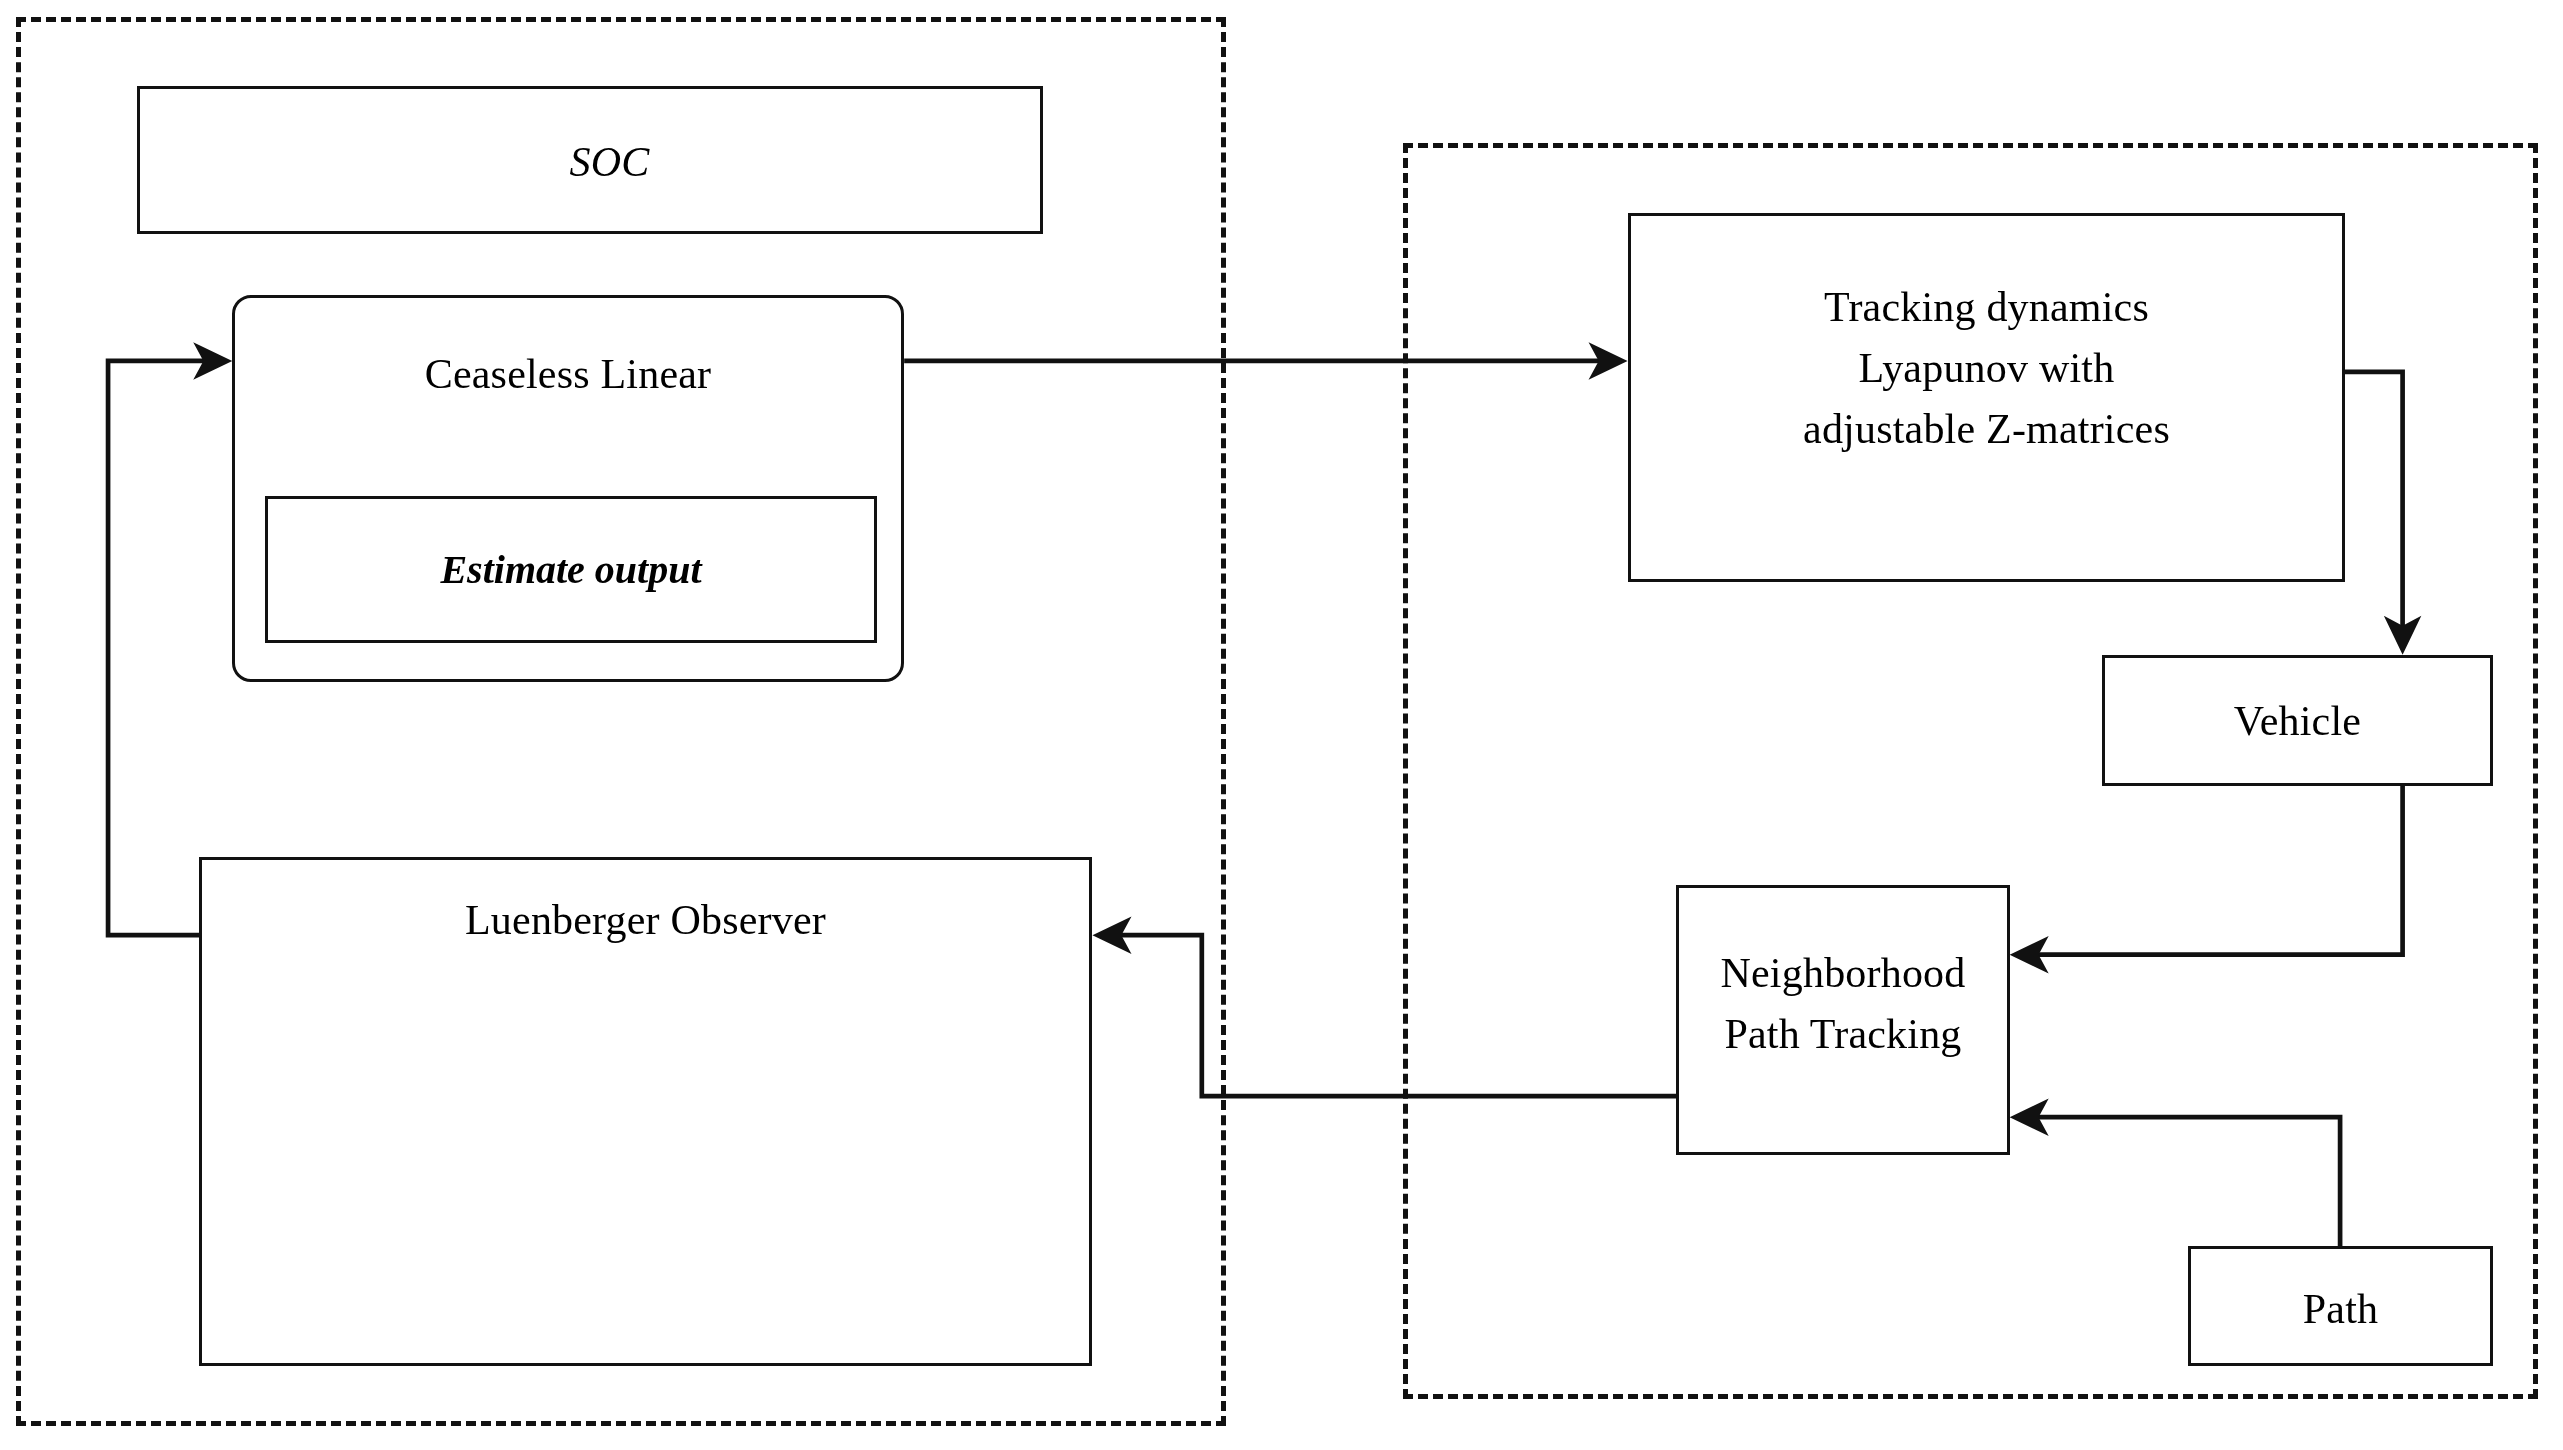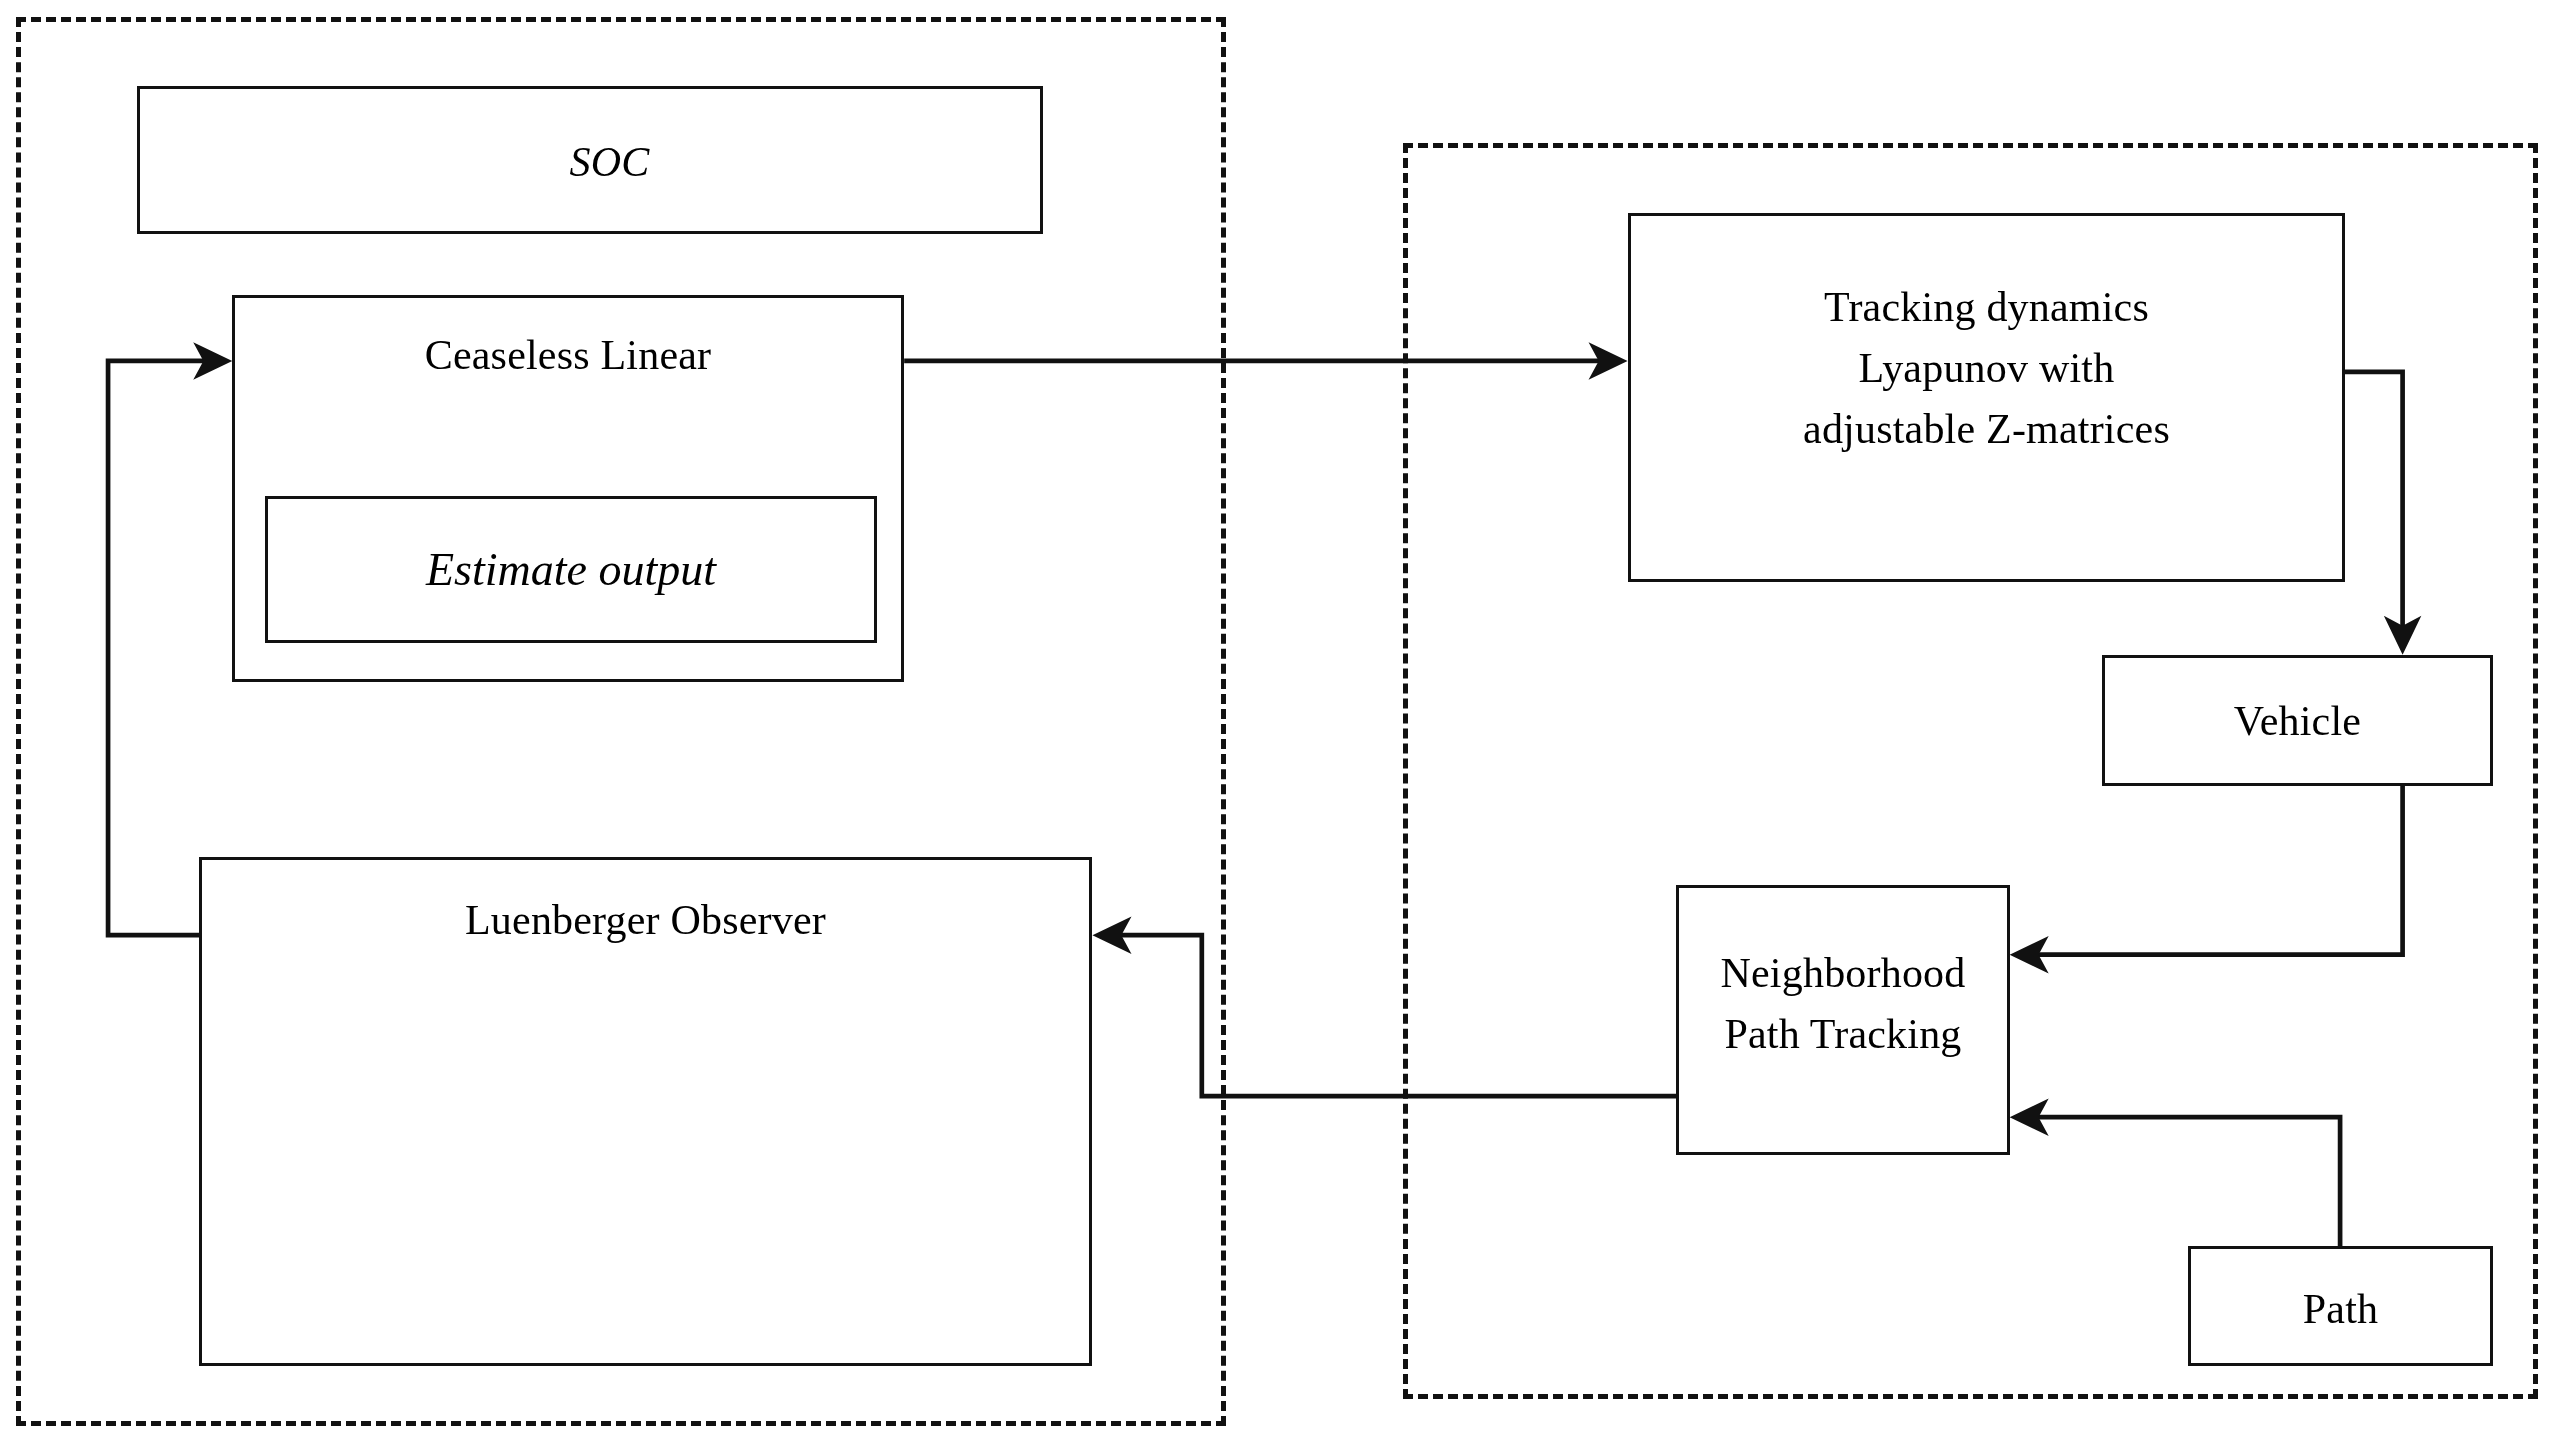--- a/index.html
+++ b/index.html
@@ -45,25 +45,26 @@
     background:#ffffff;
     box-sizing:border-box;
     display:flex;
     flex-direction:column;
     align-items:center;
     justify-content:center;
     text-align:center;
     z-index:6;
   }
   .inner-label{
-    font-size:46px;
+    font-size:40px;
     font-style:italic;
     line-height:1.55;
     white-space:pre-line;
     font-family:"Liberation Serif","DejaVu Serif",serif;
+    font-weight:bold;
   }
   svg.wires{
     position:absolute;
     left:0; top:0;
     width:2563px;
     height:1450px;
     z-index:8;
     pointer-events:none;
   }
   svg.wires path{ fill:none; stroke:#111111; stroke-width:6; }
@@ -74,21 +75,21 @@
 
 <div id="stage">
 
   <div class="dashed-region" id="region-0" style="left: 15.6px; top: 17px; width: 1210px; height: 1409px;"></div>
   <div class="dashed-region" id="region-1" style="left: 1403px; top: 143px; width: 1135px; height: 1256px;"></div>
 
   <div class="node" id="node-soc" style="left: 137px; top: 86px; width: 906px; height: 148px; padding-top: 43px; padding-left: 39px;">
     <span class="node-label italic">SOC</span>
   </div>
 
-  <div class="node" id="node-ceaseless_linear" style="left: 232px; top: 295px; width: 672px; height: 387px; padding-top: 27px;">
+  <div class="node" id="node-ceaseless_linear" style="left: 232px; top: 295px; width: 672px; height: 387px; padding-top: 46px; border-radius: 19px;">
     <span class="node-label">Ceaseless Linear</span>
     <div class="inner-node" id="inner-ceaseless_linear" style="left: 30px; top: 198px; width: 612px; height: 147px;">
       <span class="inner-label">Estimate output</span>
     </div>
   </div>
 
   <div class="node" id="node-luenberger_observer" style="left: 199px; top: 857px; width: 893px; height: 509px; padding-top: 30px;">
     <span class="node-label">Luenberger Observer</span>
   </div>
 

